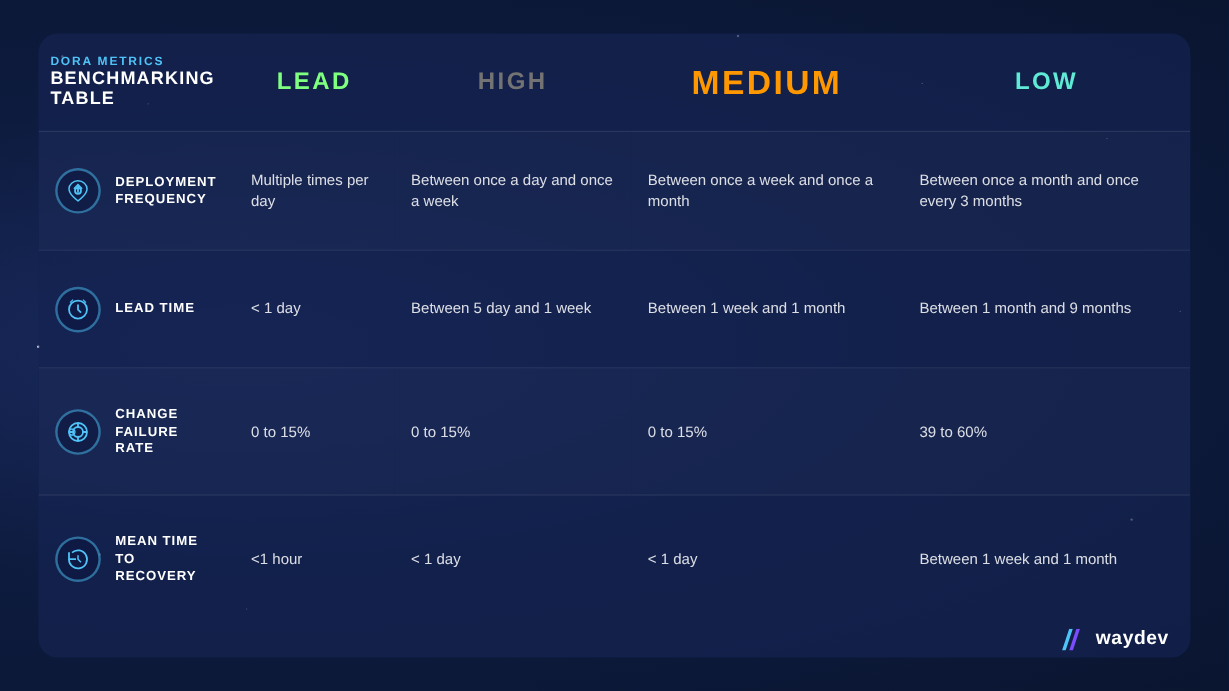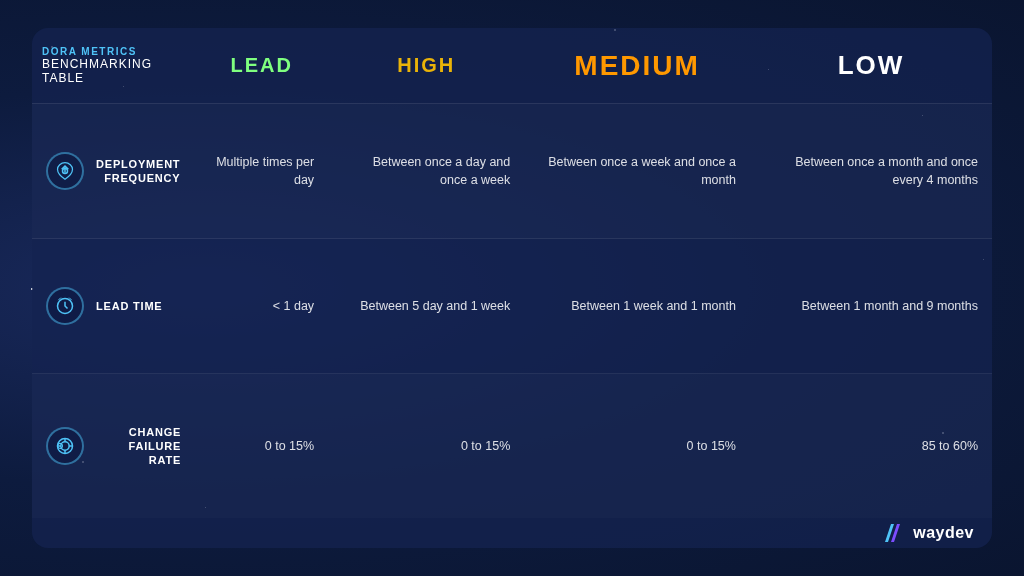--- a/index.html
+++ b/index.html
@@ -64,37 +64,37 @@
       color: #4fc3f7;
       font-size: 10px;
       font-weight: 700;
       letter-spacing: 1.5px;
       text-transform: uppercase;
       display: block;
     }
 
     .header-label-bottom {
       color: white;
-      font-size: 12px;
-      font-weight: 400;
+      font-size: 15px;
+      font-weight: 700;
       letter-spacing: 1px;
       text-transform: uppercase;
       display: block;
     }
 
     .col-elite { color: #7fff7f; font-size: 20px; font-weight: 800; letter-spacing: 2px; width: 20%; }
-    .col-high { color: #eab308; font-size: 20px; font-weight: 800; letter-spacing: 2px; width: 20%; }
+    .col-high { color: #737373; font-size: 20px; font-weight: 800; letter-spacing: 2px; width: 20%; }
     .col-medium { color: #ff9800; font-size: 28px; font-weight: 800; letter-spacing: 2px; width: 20%; }
-    .col-low { color: #ffffff; font-size: 26px; font-weight: 800; letter-spacing: 2px; width: 20%; }
+    .col-low { color: #5eead4; font-size: 20px; font-weight: 800; letter-spacing: 2px; width: 20%; }
 
     
     .data-row td {
       padding: 14px 14px;
       vertical-align: middle;
-      text-align: right;
+      text-align: left;
       border-bottom: 1px solid rgba(255,255,255,0.08);
       color: rgba(255,255,255,0.85);
       font-size: 12.5px;
       line-height: 1.45;
     }
 
     .data-row:last-child td {
       border-bottom: none;
     }
 
@@ -219,21 +219,21 @@
     <path d="M8 10 L12 6 L16 10"></path>
     <path d="M12 6 L12 14"></path>
   </svg>
               </div>
               <div class="metric-label">DEPLOYMENT<br>FREQUENCY</div>
             </div>
           </td>
           <td>Multiple times per day</td>
           <td>Between once a day and once a week</td>
           <td>Between once a week and once a month</td>
-          <td>Between once a month and once every 4 months</td>
+          <td>Between once a month and once every 3 months</td>
         </tr>
         <tr class="data-row">
           <td class="metric-td">
             <div class="metric-inner">
               <div class="icon-circle">
                 <svg viewBox="0 0 24 24" fill="none" stroke="#4fc3f7" stroke-width="1.8">
     <circle cx="12" cy="12" r="9"></circle>
     <path d="M12 7 L12 12 L15 15"></path>
     <path d="M7 2 L4 5" stroke-width="1.2"></path>
     <path d="M17 2 L20 5" stroke-width="1.2"></path>
@@ -260,21 +260,39 @@
     <line x1="17" y1="12" x2="21" y2="12"></line>
     <path d="M9 12 A3 3 0 1 1 9 11.9" stroke-width="1.4"></path>
   </svg>
               </div>
               <div class="metric-label">CHANGE<br>FAILURE RATE</div>
             </div>
           </td>
           <td>0 to 15%</td>
           <td>0 to 15%</td>
           <td>0 to 15%</td>
-          <td>85 to 60%</td>
+          <td>39 to 60%</td>
+        </tr>
+        <tr class="data-row">
+          <td class="metric-td">
+            <div class="metric-inner">
+              <div class="icon-circle">
+                <svg viewBox="0 0 24 24" fill="none" stroke="#4fc3f7" stroke-width="1.8">
+    <path d="M3 12 A9 9 0 1 0 6 5.4"></path>
+    <polyline points="3,5 3,12 10,12"></polyline>
+    <path d="M12 8 L12 12 L15 15" stroke-width="1.5"></path>
+  </svg>
+              </div>
+              <div class="metric-label">MEAN TIME TO<br>RECOVERY</div>
+            </div>
+          </td>
+          <td>&lt;1 hour</td>
+          <td>&lt; 1 day</td>
+          <td>&lt; 1 day</td>
+          <td>Between 1 week and 1 month</td>
         </tr>
       </tbody>
     <tfoot>
       <tr class="logo-row">
         <td colspan="5">
           <div class="logo-container">
             <div class="logo-icon">
               <svg width="22" height="18" viewBox="0 0 22 18">
                 <polygon points="0,18 6,0 9,0 3,18" fill="#4fc3f7"></polygon>
                 <polygon points="6,18 12,0 15,0 9,18" fill="#7c4dff"></polygon>

